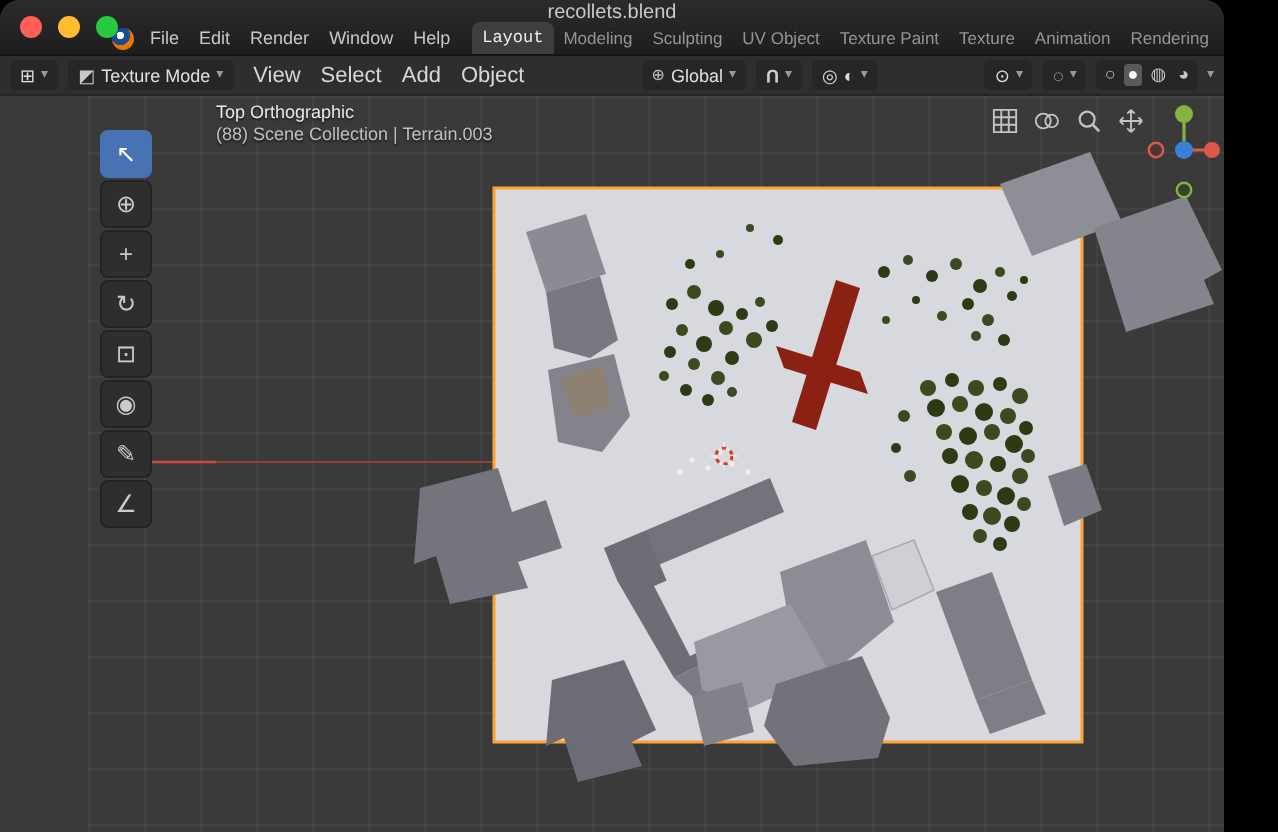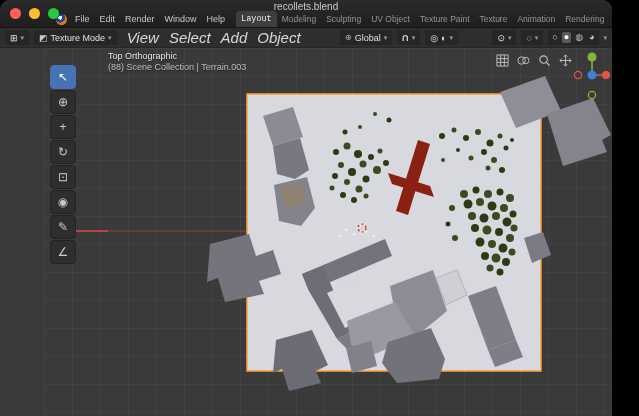--- a/index.html
+++ b/index.html
@@ -16,21 +16,21 @@
   .menu-item{padding:0 5px;font-size:9px;color:#c8c8c8;white-space:nowrap;cursor:default;}
   .tabs{display:flex;align-items:stretch;margin-left:6px;height:100%;}
   .tab{padding:0 5px;font-size:8.5px;color:#959595;display:flex;align-items:center;white-space:nowrap;border-radius:4px 4px 0 0;}
   .tab.active{background:#3e3e3e;color:#f0f0f0;font-family:Liberation Mono, monospace;}
 
   
   .vheader{height:19px;background:#2e2e2e;display:flex;align-items:center;padding:0 5px;gap:5px;flex:none;border-bottom:1px solid #262626;}
   .hbtn{display:flex;align-items:center;gap:3px;background:#262626;border-radius:3px;padding:1px 5px;font-size:9px;color:#e0e0e0;height:13px;white-space:nowrap;}
   .chev{font-size:7px;color:#9a9a9a;line-height:1;}
   .hmenus{display:flex;}
-  .hmenus .menu-item{font-size:15px;color:#d8d8d8;padding:0 5px;font-style:italic;}
+  .hmenus .menu-item{font-size:11px;color:#d8d8d8;padding:0 5px;}
   .sp{flex:1;}
   .magnet{display:inline-block;transform:rotate(180deg);font-weight:bold;font-size:9px;color:#cfcfcf;}
   .seg{display:flex;background:#262626;border-radius:3px;padding:1px 2px;gap:2px;align-items:center;height:13px;}
   .seg .s{font-size:9px;color:#c6c6c6;padding:0 2px;border-radius:2px;line-height:11px;}
   .seg .s.active{background:#5a5a5a;color:#fff;}
 
   
   .viewport{flex:1;position:relative;background-color:#3a3a3a;
     background-image:linear-gradient(rgba(255,255,255,.040) 1px,transparent 1px),
                      linear-gradient(90deg,rgba(255,255,255,.040) 1px,transparent 1px);

